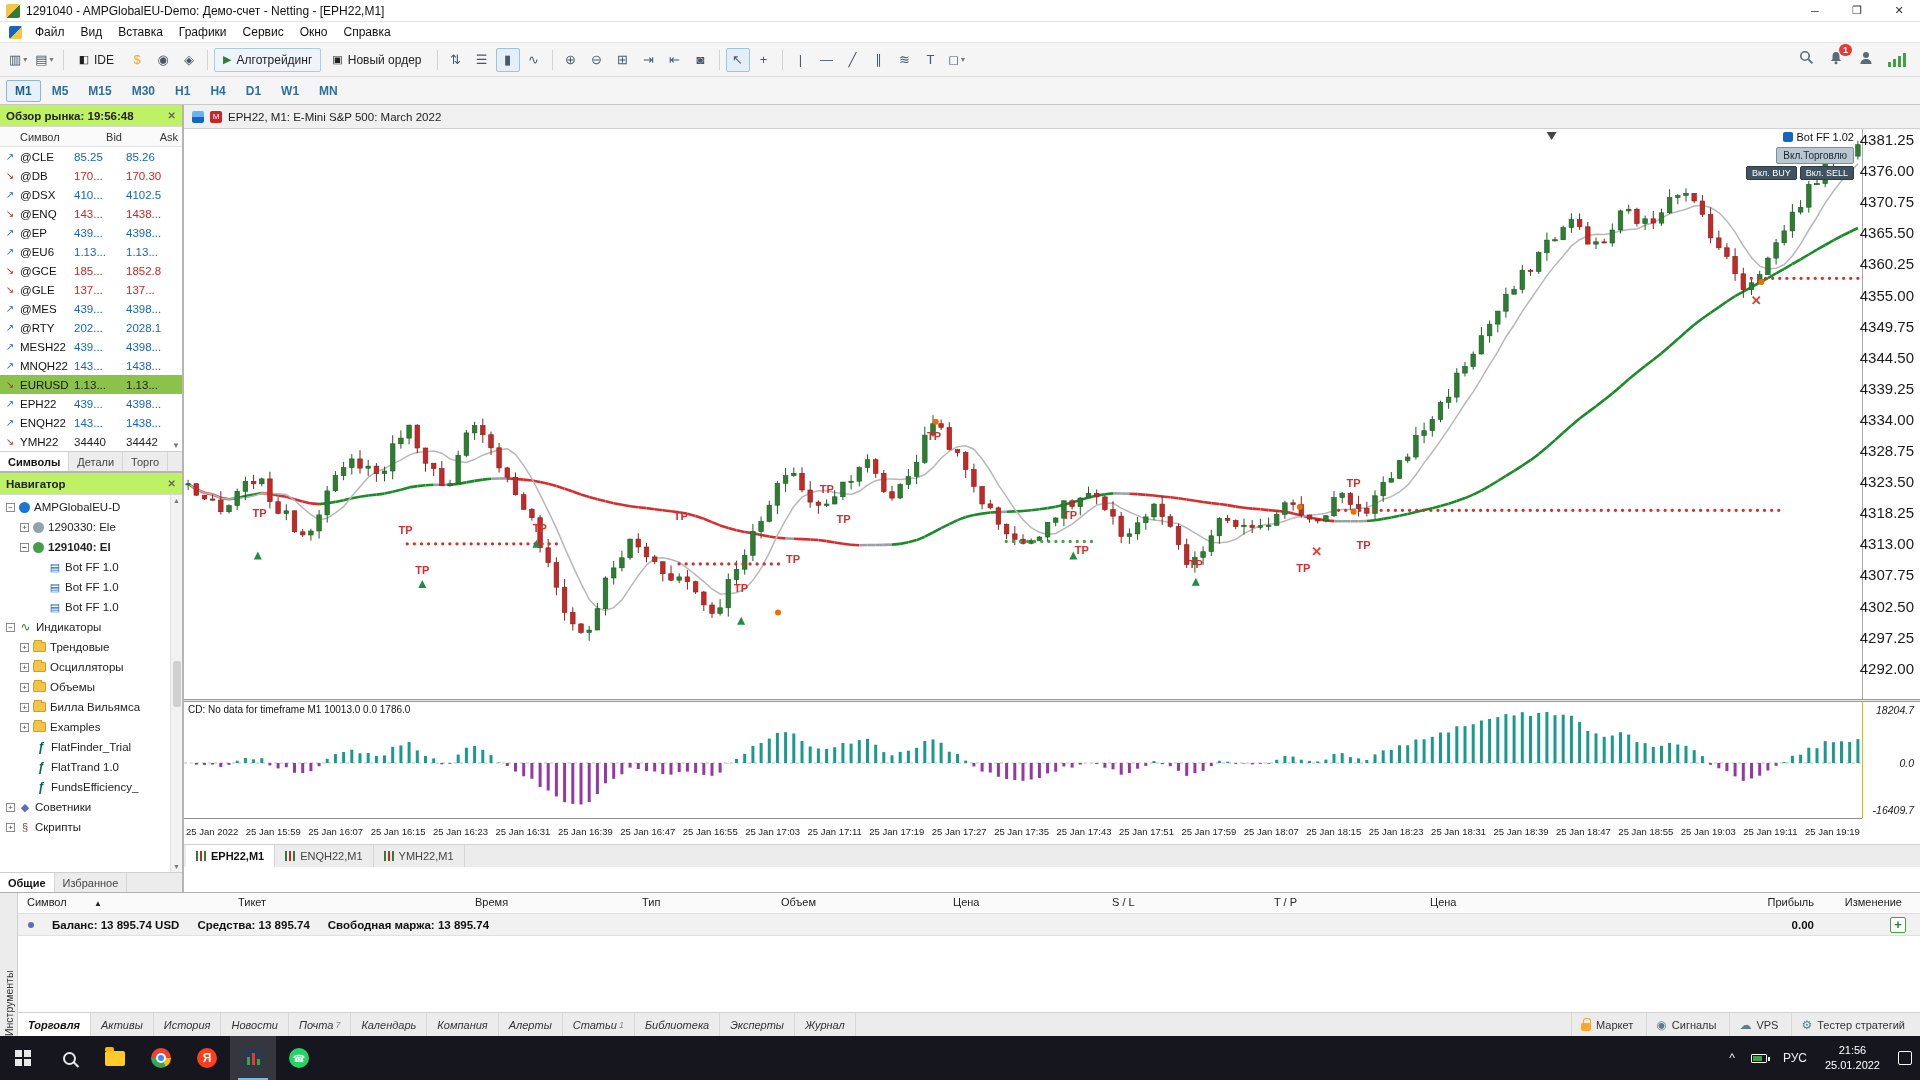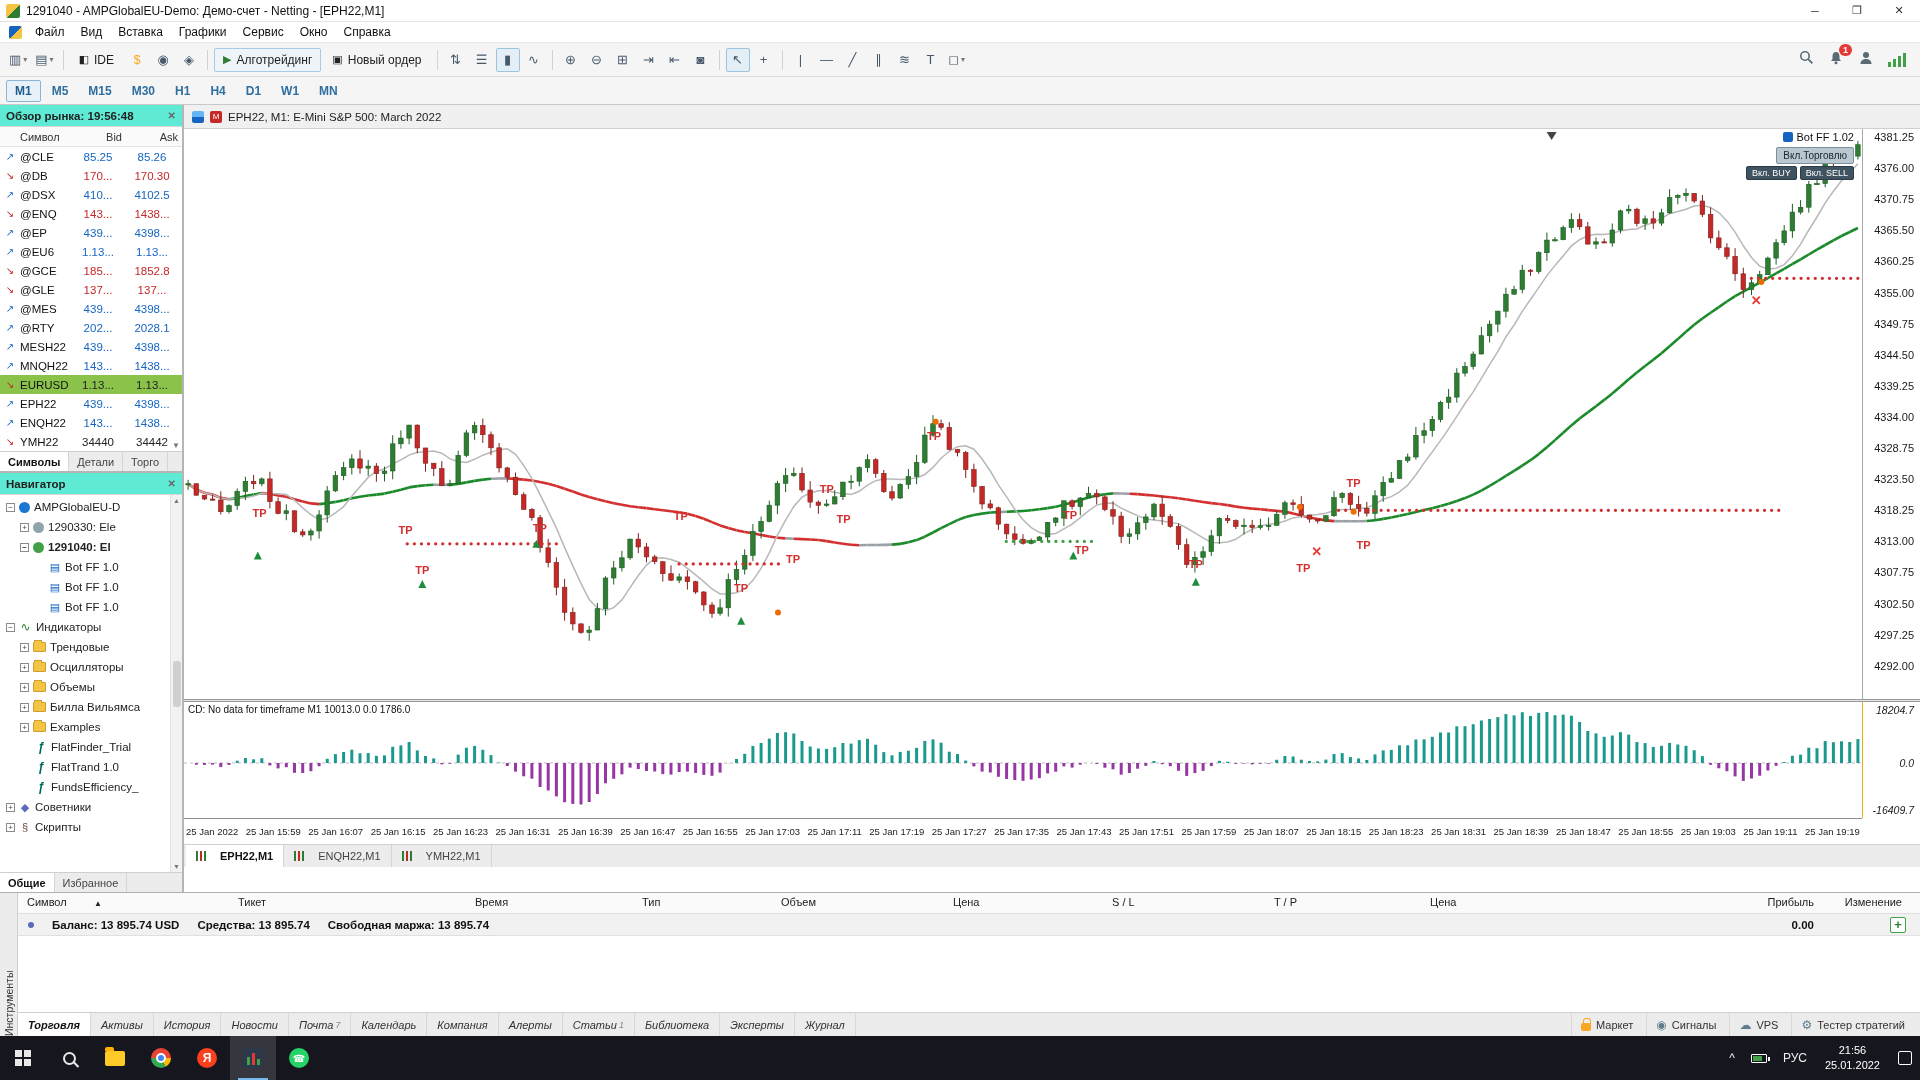--- a/index.html
+++ b/index.html
@@ -29,31 +29,31 @@
 .conn-bars{display:flex;align-items:flex-end;gap:2px;}
 .conn-bars i{display:block;width:3px;background:#43a047;}
 .conn-bars i:nth-child(1){height:5px;}.conn-bars i:nth-child(2){height:8px;}
 .conn-bars i:nth-child(3){height:11px;}.conn-bars i:nth-child(4){height:14px;}
 .tfbar{height:28px;background:#f5f5f5;display:flex;align-items:center;padding-left:6px;gap:2px;border-bottom:1px solid #c9c9c9;flex:0 0 auto;}
 .tf{padding:3px 8px;font-size:12px;font-weight:bold;color:#2f6f9f;border:1px solid transparent;border-radius:2px;}
 .tf.active{border-color:#8ab6d6;background:#e8f1f8;color:#1d5e8f;text-align:center;}
 
 .main{flex:1;display:flex;min-height:0;}
 .leftcol{width:184px;display:flex;flex-direction:column;background:#fff;border-right:2px solid #b5b5b5;flex:0 0 auto;}
-.panel-header{height:22px;background:#5eead4;display:flex;align-items:center;font-size:11.5px;font-weight:bold;color:#222;padding:0 6px;border-bottom:1px solid #d8d8d8;flex:0 0 auto;}
+.panel-header{height:22px;background:#bef264;display:flex;align-items:center;font-size:11.5px;font-weight:bold;color:#222;padding:0 6px;border-bottom:1px solid #d8d8d8;flex:0 0 auto;}
 .panel-x{margin-left:auto;color:#666;font-size:10px;}
 .mw{height:366px;display:flex;flex-direction:column;flex:0 0 auto;position:relative;}
 .mw-cols{height:20px;display:grid;grid-template-columns:20px 1fr 52px 56px;font-size:11px;color:#333;border-bottom:1px solid #e3e3e3;align-items:center;background:#fafafa;flex:0 0 auto;}
 .mw-cols span:nth-child(3),.mw-cols span:nth-child(4){text-align:right;padding-right:4px;}
 .mw-rows{flex:1;overflow:hidden;position:relative;}
 .mw-row{height:19px;display:grid;grid-template-columns:20px 1fr 52px 56px;font-size:11.5px;align-items:center;}
 .mw-row .arr{text-align:center;font-size:10px;}
 .mw-row .sym{color:#111;}
 .mw-row.selected{background:#8bc34a;}
-.num{text-align:center;padding-right:4px;}
+.num{text-align:left;padding-right:4px;}
 .blue{color:#1565c0}.red{color:#c62828}.black{color:#222}
 .mw-scroll-down{position:absolute;right:2px;bottom:1px;font-size:8px;color:#777;}
 .panel-tabs{height:20px;display:flex;align-items:stretch;background:#ececec;border-top:1px solid #cfcfcf;font-size:11px;color:#444;flex:0 0 auto;}
 .ptab{padding:2px 8px;border-right:1px solid #d5d5d5;display:flex;align-items:center;}
 .ptab.active{background:#fff;font-weight:bold;color:#111;text-align:center;}
 .nav{flex:1;display:flex;flex-direction:column;min-height:0;border-top:2px solid #b5b5b5;}
 .nav-tree{flex:1;overflow:hidden;position:relative;font-size:11.5px;padding-top:2px;}
 .tree-row{height:20px;display:flex;align-items:center;gap:4px;color:#222;}
 .tree-row.bold{font-weight:bold;}
 .toggle{width:9px;height:9px;border:1px solid #8a8a8a;font-size:8px;line-height:7px;text-align:center;color:#444;background:#fff;flex:0 0 auto;}
@@ -71,31 +71,31 @@
 .ti-scripts{color:#6d4c41;font-size:11px;width:12px;}
 .nav-scrollbar{position:absolute;right:0;top:0;bottom:0;width:12px;background:#f2f2f2;border-left:1px solid #e0e0e0;font-size:7px;color:#777;display:flex;flex-direction:column;align-items:center;justify-content:space-between;padding:2px 0;}
 .nav-thumb{width:8px;height:46px;background:#cfcfcf;border-radius:3px;}
 
 .chartwin{flex:1;display:flex;flex-direction:column;position:relative;background:#fff;min-width:0;}
 .chart-header{height:24px;display:flex;align-items:center;gap:6px;padding:0 8px;font-size:11.5px;color:#222;background:#f0f0f0;border-bottom:1px solid #d0d0d0;flex:0 0 auto;}
 .ch-ic1{width:12px;height:12px;background:linear-gradient(180deg,#64b5f6 50%,#1565c0 50%);border-radius:2px;}
 .ch-ic2{width:12px;height:12px;background:#c62828;border-radius:2px;color:#fff;font-size:8px;display:flex;align-items:center;justify-content:center;}
 .chart-body{position:relative;flex:1;background:#fff;}
 #plot-svg{position:absolute;left:0;top:0;}
-.scale-main{position:absolute;right:0;top:0;width:58px;height:570px;border-left:1px solid #a8a8a8;font-size:11px;color:#1a1a1a;background:#fff;}
+.scale-main{position:absolute;right:0;top:0;width:58px;height:570px;border-left:1px solid #a8a8a8;font-size:15px;color:#1a1a1a;background:#fff;}
 .scale-main div{position:absolute;right:6px;}
 .splitter{position:absolute;left:0;top:570px;width:100%;height:3px;background:#e4e4e4;border-top:1px solid #9a9a9a;border-bottom:1px solid #9a9a9a;}
 .ind{position:absolute;left:0;top:573px;width:1678px;height:116px;}
 .ind-label{position:absolute;left:4px;top:2px;font-size:10px;color:#111;z-index:2;}
 .scale-ind{position:absolute;right:0;top:573px;width:58px;height:116px;border-left:1px solid #eab308;font-size:10.5px;color:#1a1a1a;background:#fff;font-style:italic;}
 .scale-ind div{position:absolute;right:6px;}
 .timeaxis{position:absolute;left:0;top:689px;width:1678px;height:26px;border-top:1px solid #8f8f8f;display:flex;justify-content:space-between;align-items:center;font-size:9.5px;color:#222;padding:0 2px;background:#fff;}
 .timeaxis span{white-space:nowrap;}
 .charttabs{position:absolute;left:0;top:715px;width:100%;height:23px;background:#ececec;border-top:1px solid #cfcfcf;display:flex;align-items:stretch;padding-left:2px;font-size:11px;color:#444;}
-.ctab{display:flex;align-items:center;gap:14px;padding:0 10px;border-right:1px solid #d5d5d5;}
+.ctab{display:flex;align-items:center;gap:5px;padding:0 10px;border-right:1px solid #d5d5d5;}
 .ctab.active{background:#fff;font-weight:bold;color:#111;}
 .ct-ic{width:10px;height:10px;background:linear-gradient(90deg,#2e7d32 0 2px,transparent 2px 4px,#c62828 4px 6px,transparent 6px 8px,#2e7d32 8px 10px);}
 .overlay{position:absolute;right:66px;top:2px;text-align:right;z-index:3;}
 .bot-row{display:flex;align-items:center;justify-content:flex-end;gap:4px;font-size:11px;color:#111;margin-bottom:2px;}
 .bot-ic{width:10px;height:10px;background:#1565c0;border-radius:2px;}
 .btn-trade{background:#b9c7d1;border:1px solid #7d8f9b;font-size:10px;color:#16252e;padding:2px 6px;border-radius:2px;}
 .bs-row{display:flex;gap:3px;justify-content:flex-end;margin-top:2px;}
 .btn-bs{background:#3f5360;border:1px solid #2c3b45;color:#fff;font-size:9px;padding:1px 5px;border-radius:2px;}
 
 .toolbox{height:144px;display:flex;background:#fff;border-top:1px solid #b0b0b0;flex:0 0 auto;}

